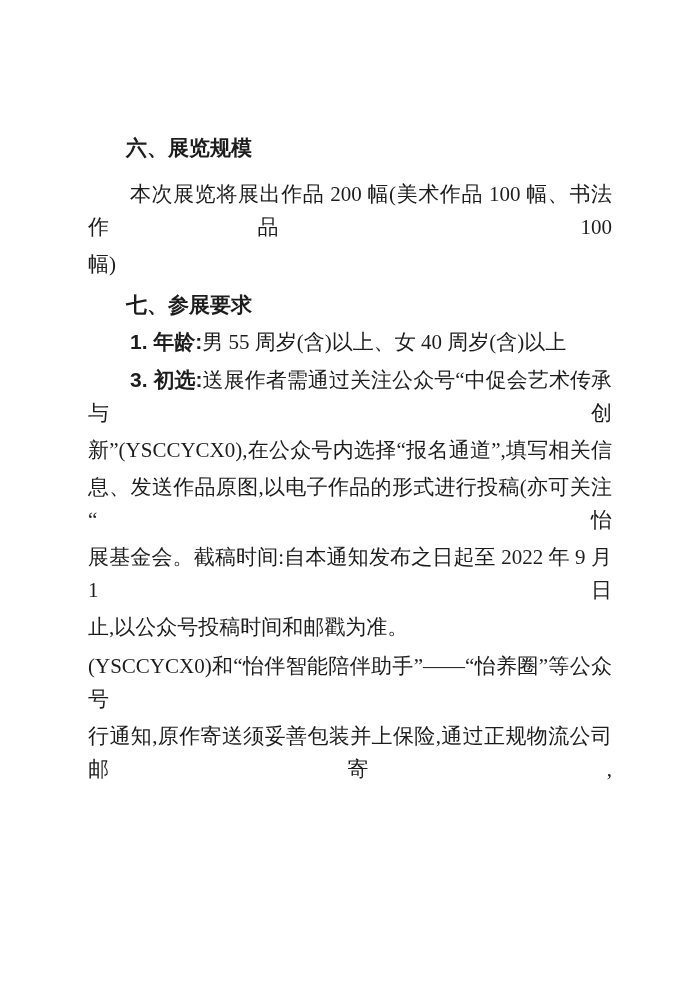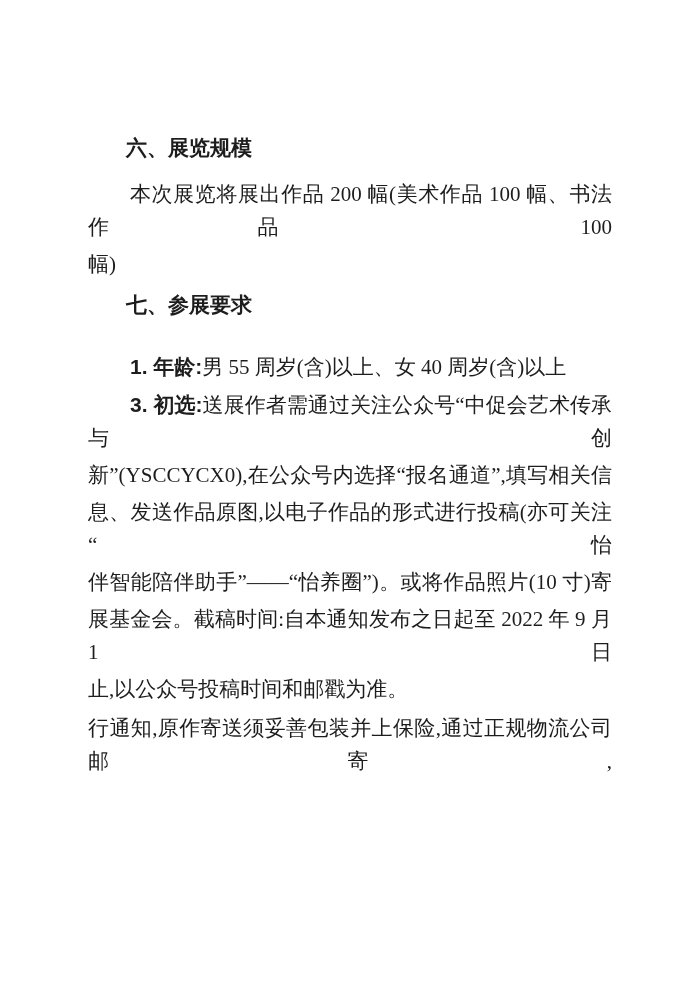--- a/index.html
+++ b/index.html
@@ -21,21 +21,21 @@
     line-height: 33px;
     overflow: hidden;
   }
   .heading {
     font-family: "Liberation Sans", "DejaVu Sans", sans-serif;
     font-weight: 700;
     margin: 0 0 14px 0;
     text-indent: 2em;
   }
   .heading.second {
-    margin: 7px 0 29px 0;
+    margin: 7px 0 4px 0;
   }
   .line {
     margin: 4px;
     white-space: normal;
   }
   .indent {
     text-indent: 2em;
   }
   
   .j {
@@ -64,23 +64,23 @@
 
   <p class="heading second">七、参展要求</p>
 
   <p class="line indent item"><span class="lbl">1. 年龄:</span><span>男 55 周岁(含)以上、女 40 周岁(含)以上</span></p>
 
 
   <div>
     <p class="line indent j"><span class="lbl">3. 初选:</span><span>送展作者需通过关注公众号“中促会艺术传承与创</span></p>
     <p class="line j">新”(YSCCYCX0),在公众号内选择“报名通道”,填写相关信</p>
     <p class="line j">息、发送作品原图,以电子作品的形式进行投稿(亦可关注“怡</p>
-    <p class="line j">伴智能陪伴助手”——“怡养圈”)。或将作品照片(10 寸)寄</p>
     <p class="line j">展基金会。截稿时间:自本通知发布之日起至 2022 年 9 月 1 日</p>
     <p class="line">止,以公众号投稿时间和邮戳为准。</p>
   </div>
 
   <div class="gap-before-para">
+    <p class="line j">(YSCCYCX0)和“怡伴智能陪伴助手”——“怡养圈”等公众号</p>
     <p class="line j">行通知,原作寄送须妥善包装并上保险,通过正规物流公司邮寄,</p>
 
   </div>
 
 </div>
 
 </body></html>

